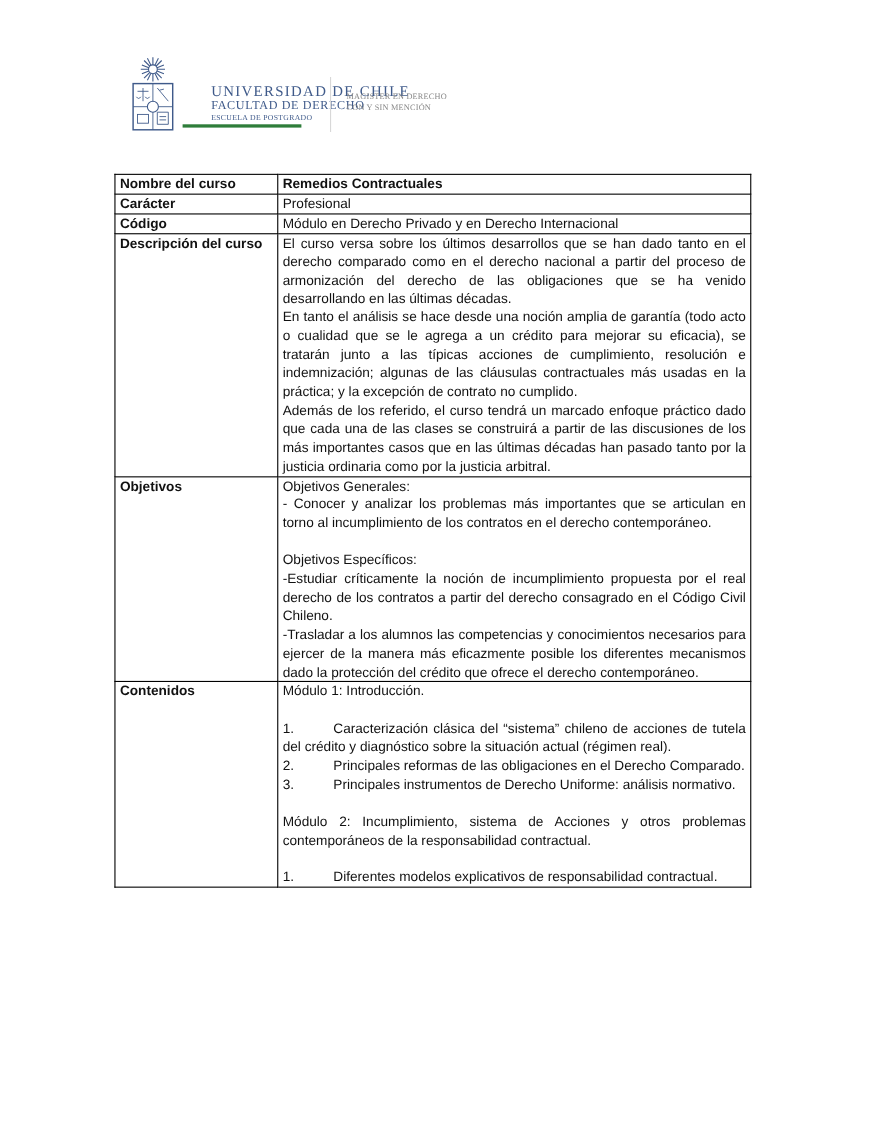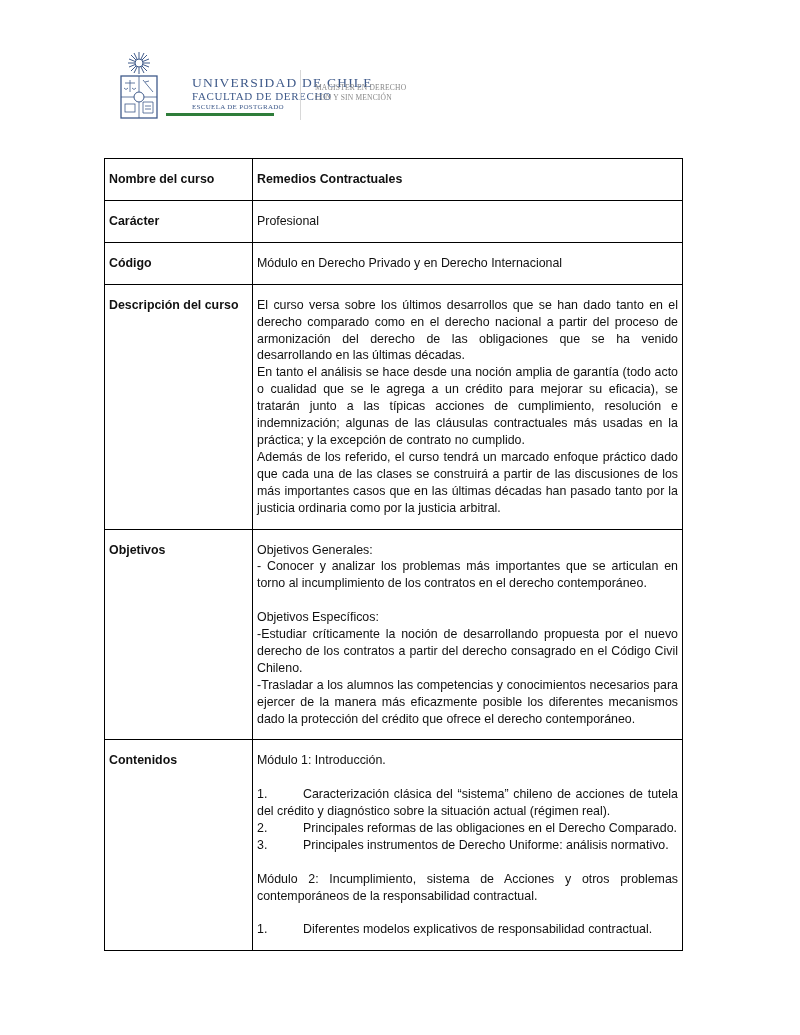--- a/index.html
+++ b/index.html
@@ -8,21 +8,21 @@
   .crest { position: absolute; left: 0; top: 0; width: 42px; height: 72px; }
   .uni-text { position: absolute; left: 48px; top: 26px; margin-left: 26px; }
   .uni-name { font-family: "Liberation Serif", serif; font-size: 13.5px; letter-spacing: 1.2px; color: #3f5a8a; line-height: 14px; white-space: nowrap; }
   .fac-name { font-family: "Liberation Serif", serif; font-size: 11px; letter-spacing: 0.6px; color: #3f5a8a; line-height: 12px; white-space: nowrap; }
   .school-name { font-family: "Liberation Serif", serif; font-size: 7px; letter-spacing: 0.3px; color: #3f5a8a; line-height: 10px; white-space: nowrap; }
   .green-bar { position: absolute; left: 48px; top: 63px; width: 108px; height: 3px; background: #2e7d3a; }
   .vdivider { position: absolute; left: 300px; top: 70px; width: 1px; height: 50px; background: #d8d8d8; }
   .magister { position: absolute; left: 315px; top: 83px; font-family: "Liberation Serif", serif; font-size: 7.5px; letter-spacing: 0.2px; color: #888; line-height: 10px; white-space: nowrap; }
 
   table.course { position: absolute; left: 104px; top: 158px; width: 579px; border-collapse: collapse; font-family: "Liberation Sans", sans-serif; font-size: 12.4px; line-height: 16.9px; }
-  table.course td { border: 1.3px solid #000; vertical-align: top; padding: 12px 4px; }
+  table.course td { border: 1.3px solid #000; vertical-align: top; padding: 0 4px; }
   td.label { width: 139px; font-weight: bold; }
   td.value { text-align: justify; }
   .para { margin: 0; }
   .blank { height: 16.9px; }
   .num { display: inline-block; width: 46px; }
   .bold { font-weight: bold; }
 </style>
 </head>
 <body>
 
@@ -93,21 +93,21 @@
       <p class="para">Además de los referido, el curso tendrá un marcado enfoque práctico dado que cada una de las clases se construirá a partir de las discusiones de los más importantes casos que en las últimas décadas han pasado tanto por la justicia ordinaria como por la justicia arbitral.</p>
     </td>
   </tr>
   <tr>
     <td class="label">Objetivos</td>
     <td class="value">
       <p class="para">Objetivos Generales:</p>
       <p class="para">- Conocer y analizar los problemas más importantes que se articulan en torno al incumplimiento de los contratos en el derecho contemporáneo.</p>
       <div class="blank"></div>
       <p class="para">Objetivos Específicos:</p>
-      <p class="para">-Estudiar críticamente la noción de desarrollando propuesta por el nuevo derecho de los contratos a partir del derecho consagrado en el Código Civil Chileno.</p>
+      <p class="para">-Estudiar críticamente la noción de incumplimiento propuesta por el real derecho de los contratos a partir del derecho consagrado en el Código Civil Chileno.</p>
       <p class="para">-Trasladar a los alumnos las competencias y conocimientos necesarios para ejercer de la manera más eficazmente posible los diferentes mecanismos dado la protección del crédito que ofrece el derecho contemporáneo.</p>
     </td>
   </tr>
   <tr>
     <td class="label">Contenidos</td>
     <td class="value">
       <p class="para">Módulo 1: Introducción.</p>
       <div class="blank"></div>
       <p class="para"><span class="num">1.</span><span>Caracterización clásica del “sistema” chileno de acciones de tutela del crédito y diagnóstico sobre la situación actual (régimen real).</span></p>
       <p class="para"><span class="num">2.</span><span>Principales reformas de las obligaciones en el Derecho Comparado.</span></p>

